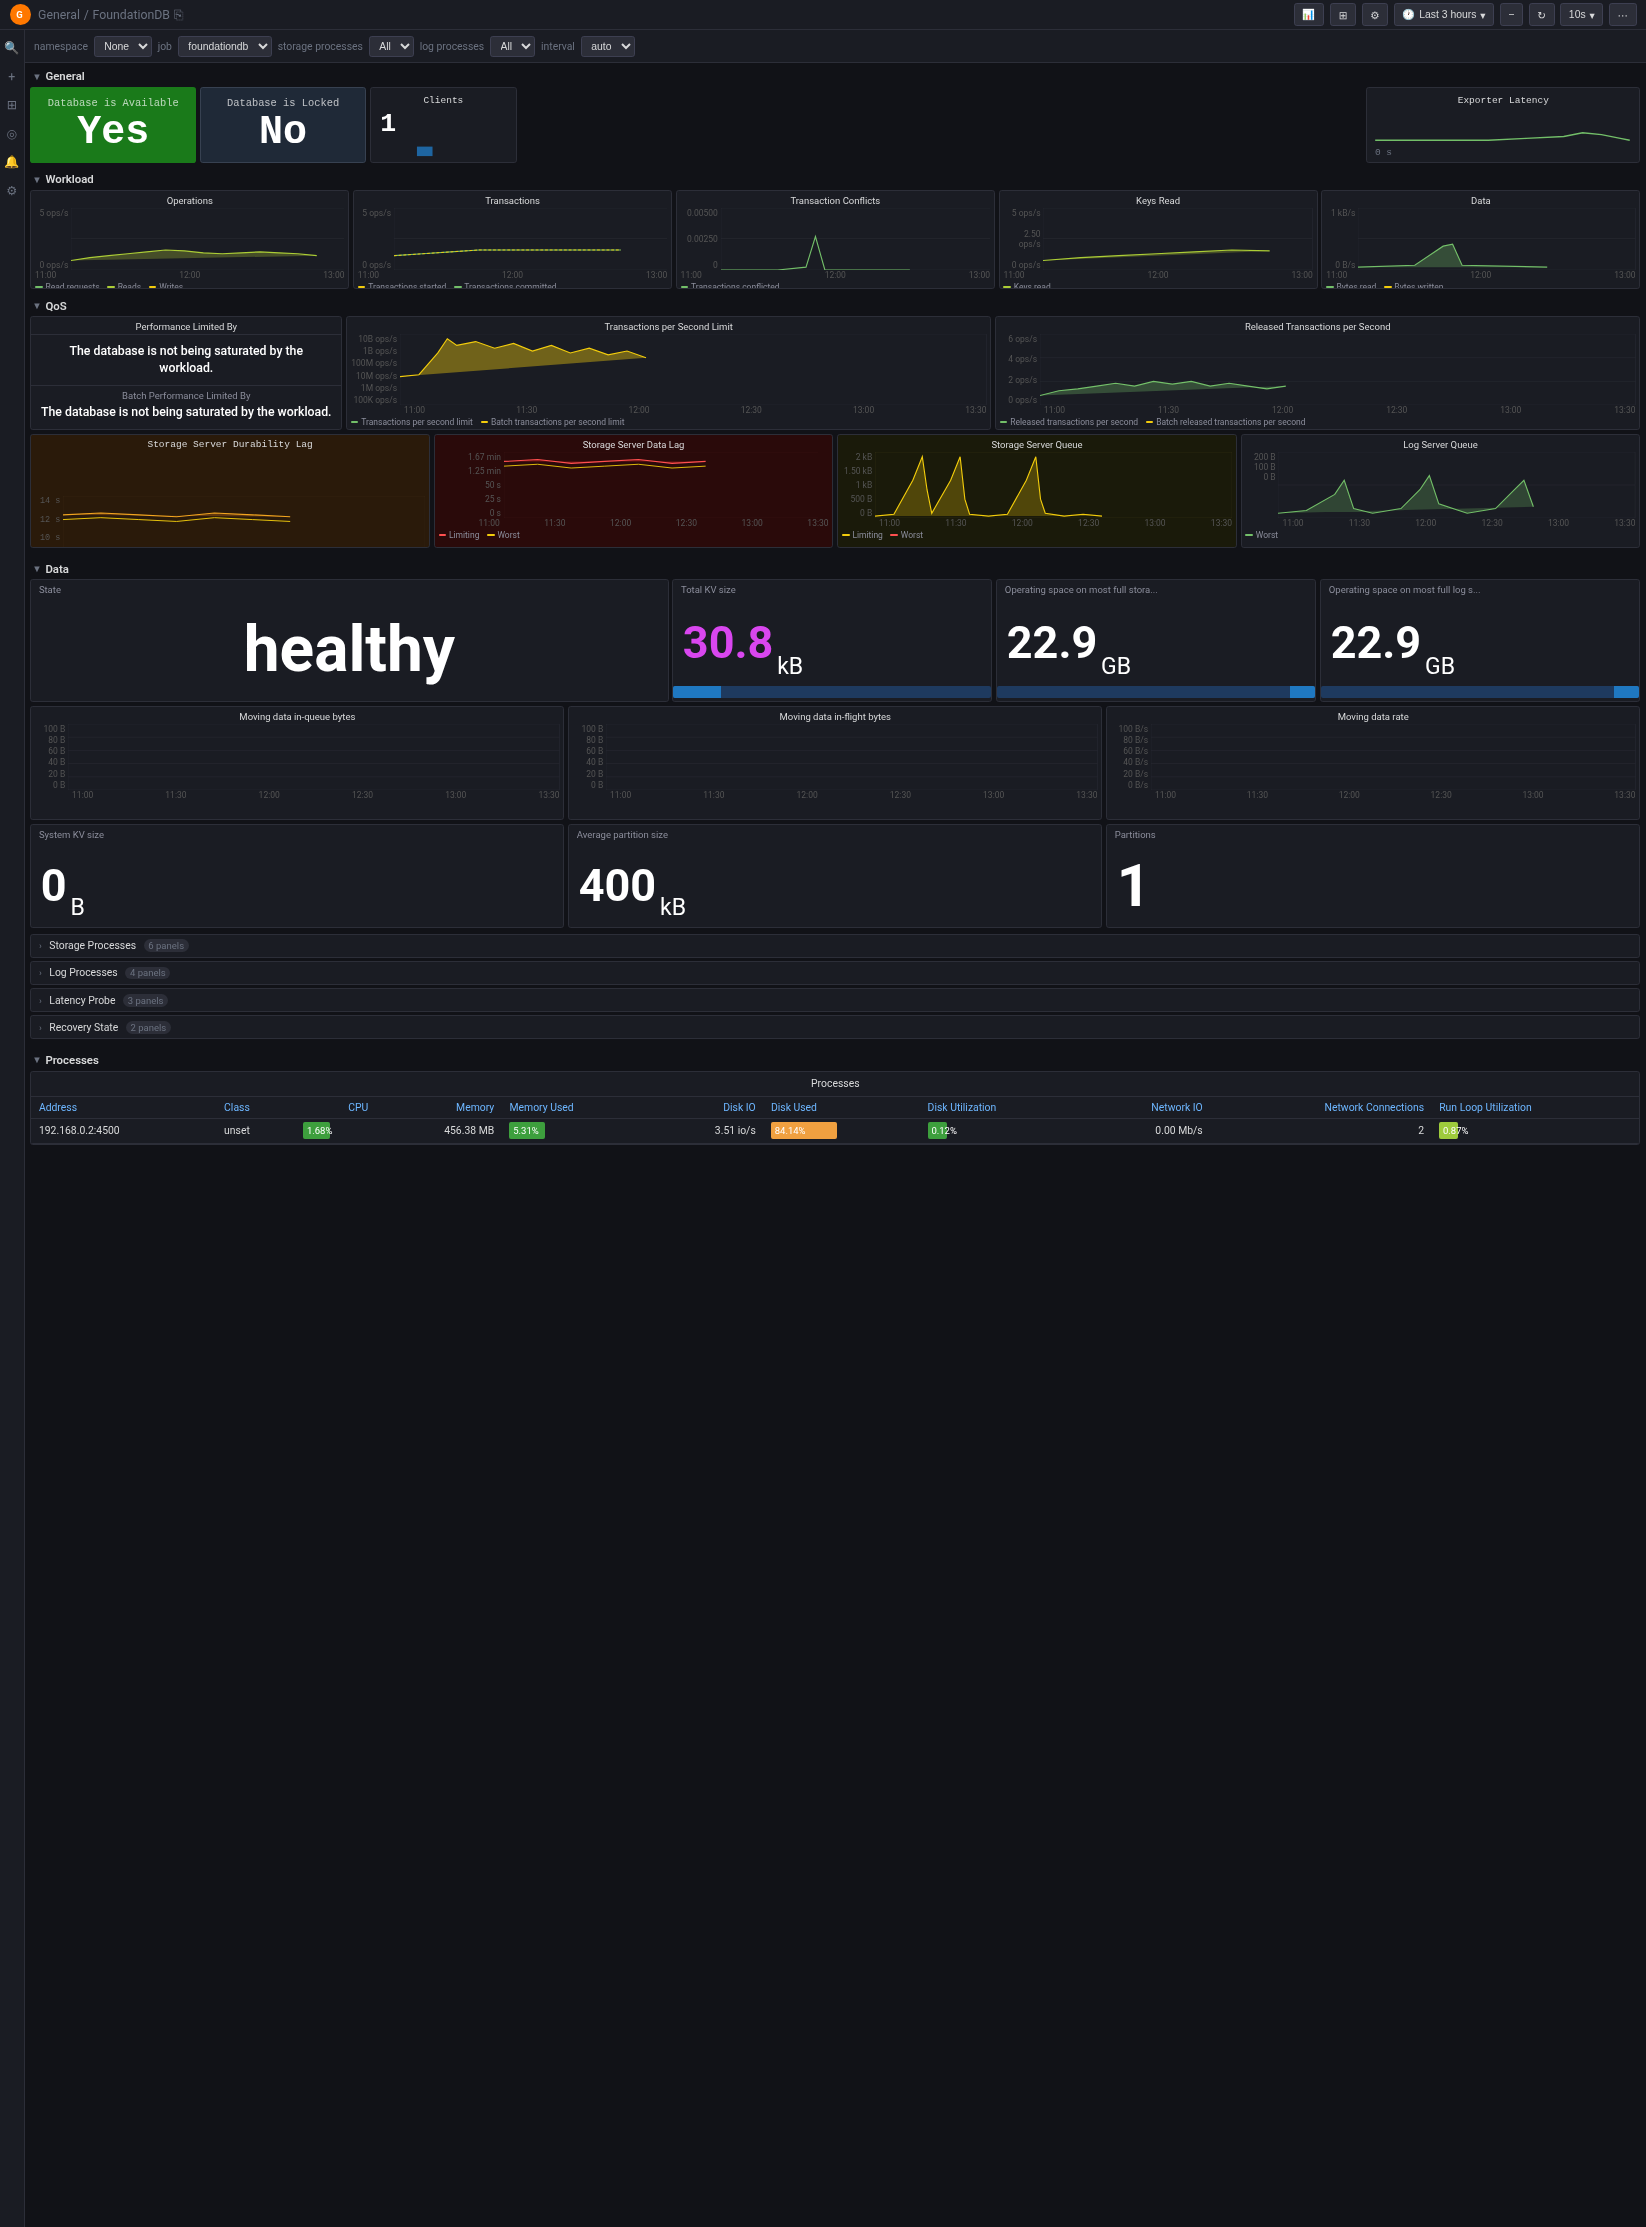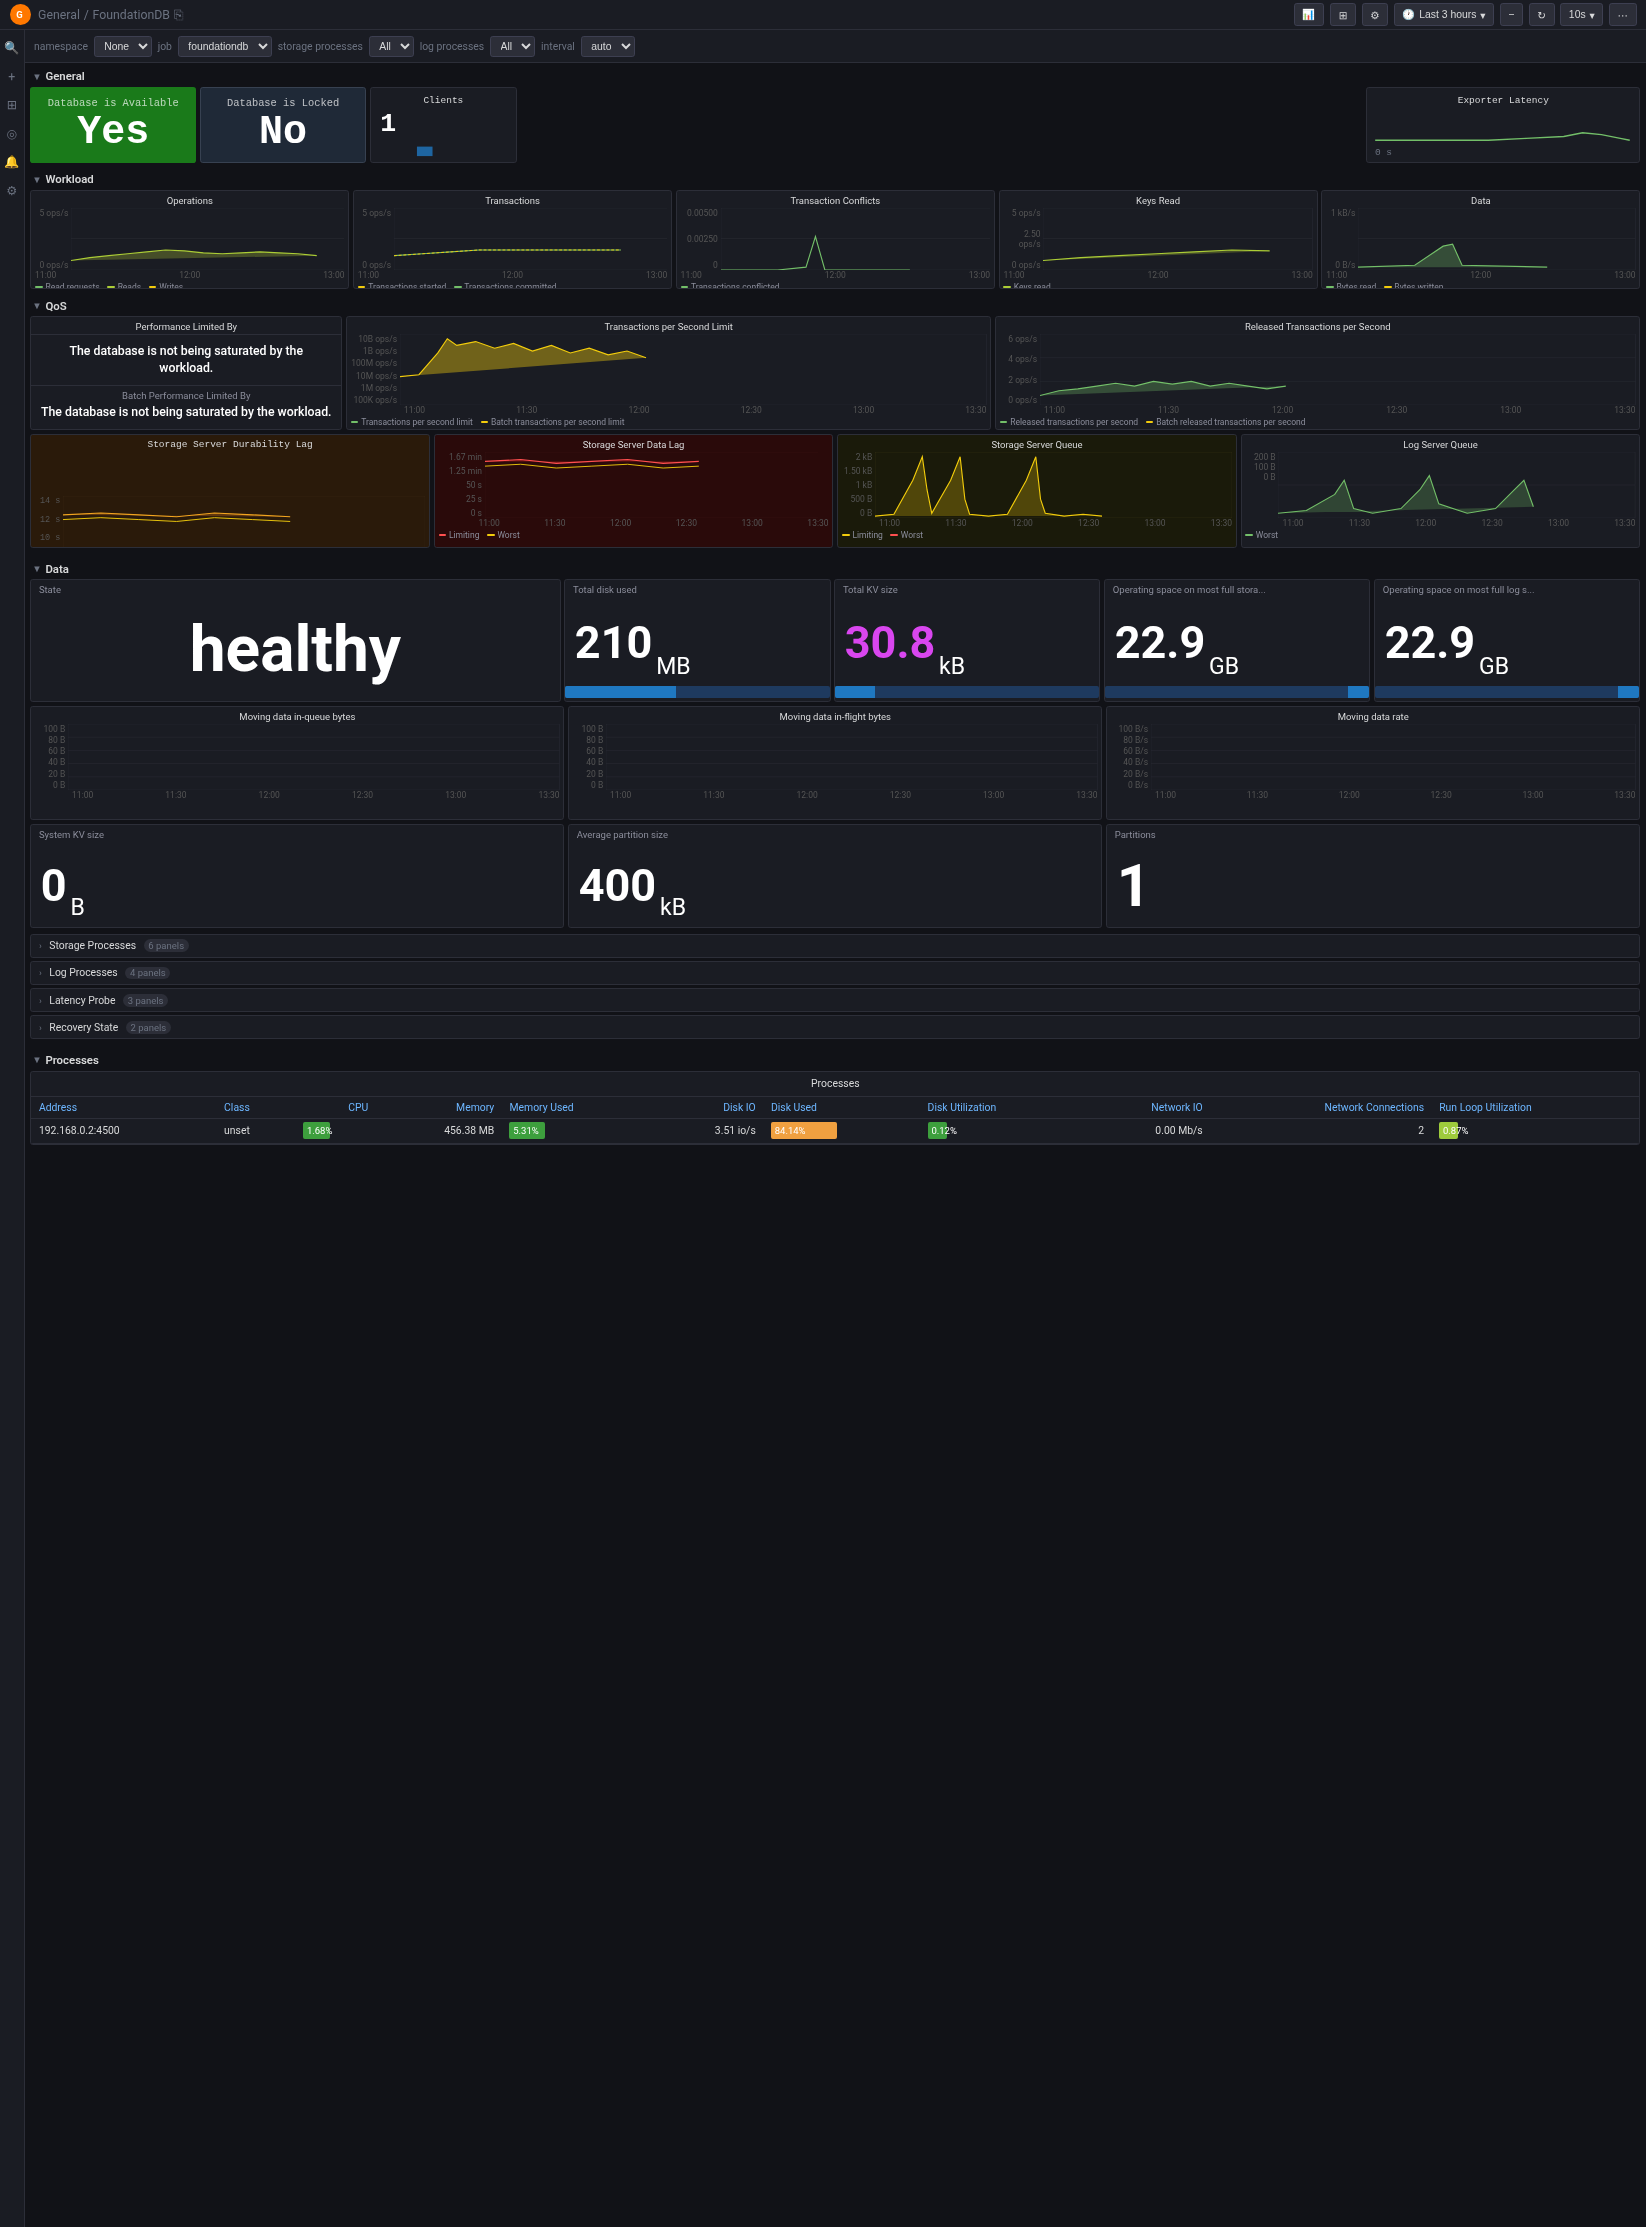--- a/index.html
+++ b/index.html
@@ -748,21 +748,21 @@
             </div>
           <div class="legend-item">
               <div class="legend-dot" style="background:#f2cc0c;"></div>
               <span>Worst</span>
             </div>
         </div>
       </div>
 
       <div class="panel panel-dark-red">
         <div class="panel-title">Storage Server Data Lag</div>
-        <div style="display:flex; height:66px; padding:0 14px;">
+        <div style="display:flex; height:66px; padding:0 14px;margin-left:19px;">
           <div style="display:flex; flex-direction:column; justify-content:space-between; font-size:8.5px; color:#555; width:36px; text-align:right; padding-right:2.8px;">
             <span>1.67 min</span>
             <span>1.25 min</span>
             <span>50 s</span>
             <span>25 s</span>
             <span>0 s</span>
           </div>
           <div style="flex:1;">
             <svg width="100%" height="66" preserveAspectRatio="none" viewBox="0 0 374.5 70">
               <rect width="100%" height="70" fill="none" stroke="#3d1818" stroke-width="0.5"></rect>
@@ -873,31 +873,20 @@
 
     <div class="panel-row" style="height:123px;">
 
       <div class="panel" style="flex:2; display:flex; flex-direction:column;">
         <div style="font-size:9.5px; color:#8b8d9b; padding:3.8px 7.6px;">State</div>
         <div style="flex:1; display:flex; align-items:center; justify-content:center;">
           <span style="font-size:64px; font-weight:700; color:white; line-height:1;">healthy</span>
         </div>
       </div>
 
-      <div class="panel" style="flex:1; display:flex; flex-direction:column;">
-        <div style="font-size:9.5px; color:#8b8d9b; padding:3.8px 7.6px;">Total disk used</div>
-        <div style="flex:1; display:flex; align-items:center; justify-content:flex-start; padding-left:9.5px; gap:3.8px;">
-          <span style="font-size:45px; font-weight:700; color:white;">210</span>
-          <span style="font-size:23px; font-weight:400; color:white; align-self:flex-end; padding-bottom:5.7px;">MB</span>
-        </div>
-
-        <div style="height:11.4px; background:#1e3a5f; margin:0 0 3.8px 0; border-radius:1.9px; overflow:hidden;">
-          <div style="width:42%; height:100%; background:#1f78c1;"></div>
-        </div>
-      </div>
 
       <div class="panel" style="flex:1; display:flex; flex-direction:column;">
         <div style="font-size:9.5px; color:#8b8d9b; padding:3.8px 7.6px;">Total KV size</div>
         <div style="flex:1; display:flex; align-items:center; justify-content:flex-start; padding-left:9.5px; gap:3.8px;">
           <span style="font-size:45px; font-weight:700; color:#d946ef;">30.8</span>
           <span style="font-size:23px; font-weight:400; color:white; align-self:flex-end; padding-bottom:5.7px;">kB</span>
         </div>
 
         <div style="height:11.4px; background:#1e3a5f; margin:0 0 3.8px 0; border-radius:1.9px; overflow:hidden;">
           <div style="width:15%; height:100%; background:#1f78c1;"></div>

